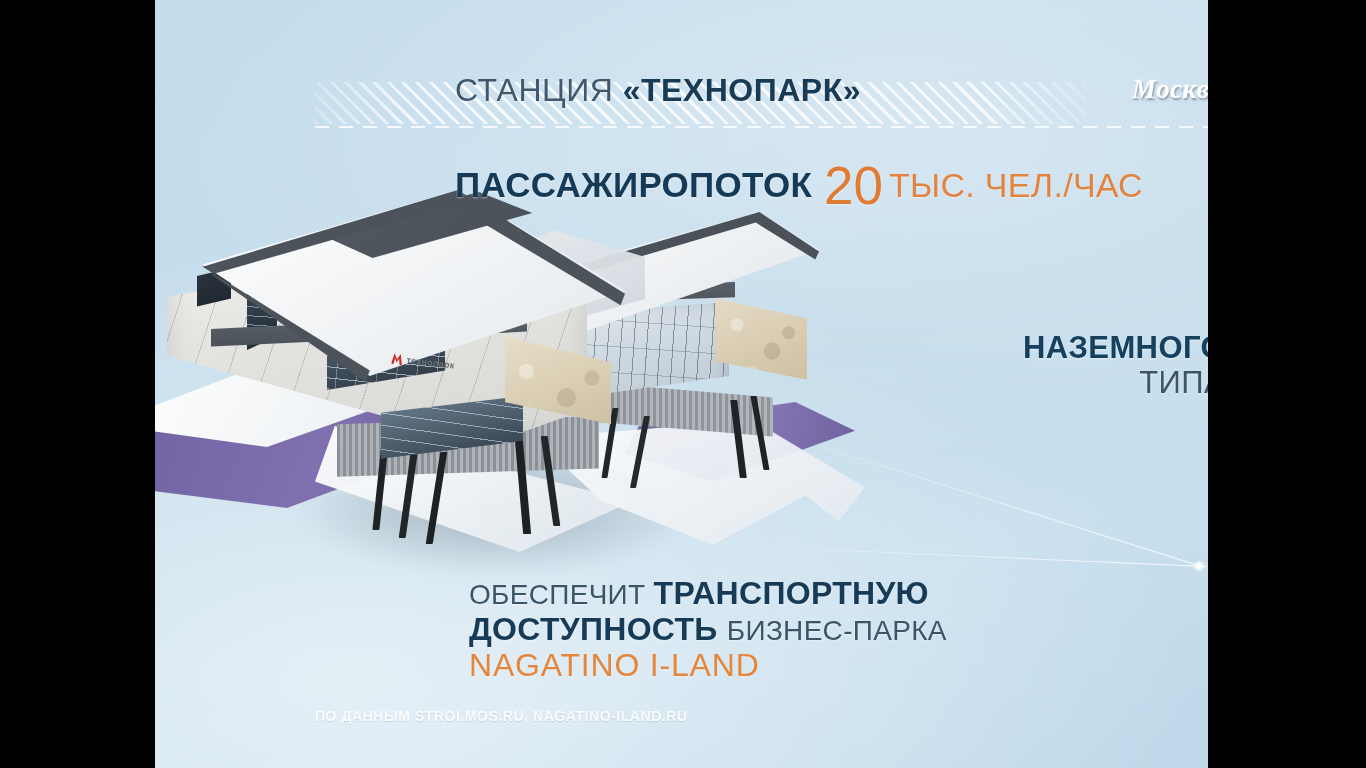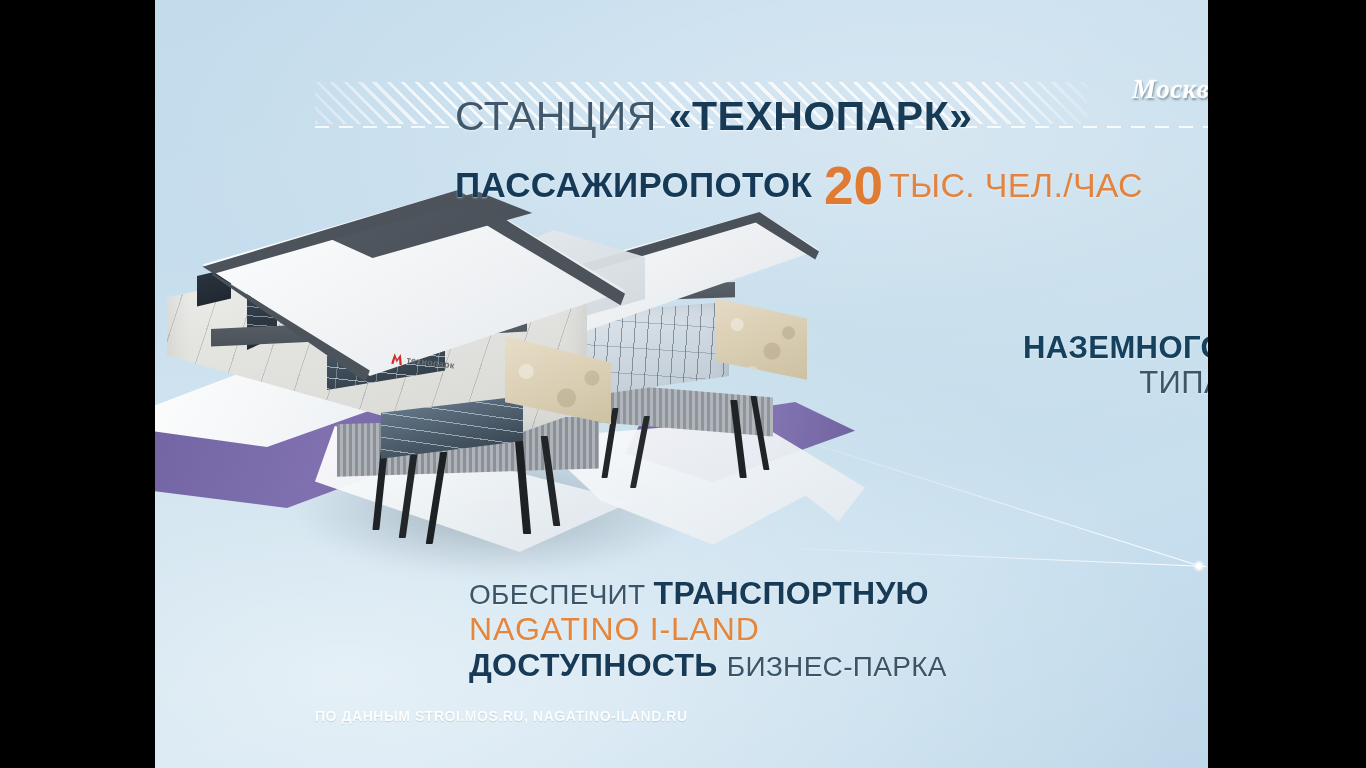--- a/index.html
+++ b/index.html
@@ -259,42 +259,41 @@
     -webkit-mask-image:linear-gradient(90deg, rgba(0,0,0,.35) 0%, #000 14%, #000 86%, rgba(0,0,0,.2) 100%);
             mask-image:linear-gradient(90deg, rgba(0,0,0,.35) 0%, #000 14%, #000 86%, rgba(0,0,0,.2) 100%);
   }
   .dashline {
     position:absolute; left:160px; top:126px; width:1048px; height:2px;
     background:repeating-linear-gradient(90deg, rgba(255,255,255,.85) 0 14px, rgba(255,255,255,0) 14px 24px);
   }
 
   .title {
     position:absolute; left:300px; top:72px;
-    font-size:41px; letter-spacing:.5px; white-space:nowrap;
+    font-size:32px; letter-spacing:.5px; white-space:nowrap;
     text-shadow:0 1px 2px rgba(255,255,255,.55);
-    margin-top:21px;
   }
   .t-light { font-weight:400; color:#41586c; }
   .t-bold  { font-weight:700; color:#173a55; }
 
   .logo24 {
     position:absolute; left:977px; top:74px;
     font-family:"Liberation Serif", serif; font-style:italic; font-weight:700;
     font-size:27px; color:#ffffff; letter-spacing:.5px; white-space:nowrap;
     text-shadow:1px 2px 2px rgba(60,85,105,.55), 0 0 3px rgba(255,255,255,.7);
   }
 
   
   .statline { position:absolute; left:300px; top:148px; white-space:nowrap; }
   .stat-label {
     font-size:35px; font-weight:700; color:#153a57; letter-spacing:.3px;
     text-shadow:0 1px 2px rgba(255,255,255,.5);
   }
   .stat-num {
-    font-size:53px; font-weight:700; color:#e07b33; letter-spacing:0px;
+    font-size:53px; font-weight:400; color:#e07b33; letter-spacing:0px;
     margin-left:12px; position:relative; top:7px;
     text-shadow:0 1px 2px rgba(255,255,255,.45);
   }
   .stat-unit {
     font-size:34px; font-weight:400; color:#e28340; letter-spacing:.3px; margin-left:6px;
     text-shadow:0 1px 2px rgba(255,255,255,.45);
   }
 
   
   .callout { position:absolute; left:770px; top:332px; width:300px; text-align:right; }
@@ -405,24 +404,24 @@
     <div class="callout">
       <div class="l1">НАЗЕМНОГО</div>
       <div class="l2">ТИПА</div>
     </div>
 
     <div class="bottom">
       <div class="row">
         <span class="b-light">ОБЕСПЕЧИТ </span><span class="b-bold">ТРАНСПОРТНУЮ</span>
       </div>
       <div class="row">
-        <span class="b-orange">NAGATINO I-LAND</span>
+        <span class="b-bold">ДОСТУПНОСТЬ </span><span class="b-light">БИЗНЕС-ПАРКА</span>
       </div>
       <div class="row">
-        <span class="b-bold">ДОСТУПНОСТЬ </span><span class="b-light">БИЗНЕС-ПАРКА</span>
+        <span class="b-orange">NAGATINO I-LAND</span>
       </div>
     </div>
 
     <div class="source">ПО ДАННЫМ STROI.MOS.RU, NAGATINO-ILAND.RU</div>
   </div>
 
   <div class="bar-left"></div>
   <div class="bar-right"></div>
 </div>
 

